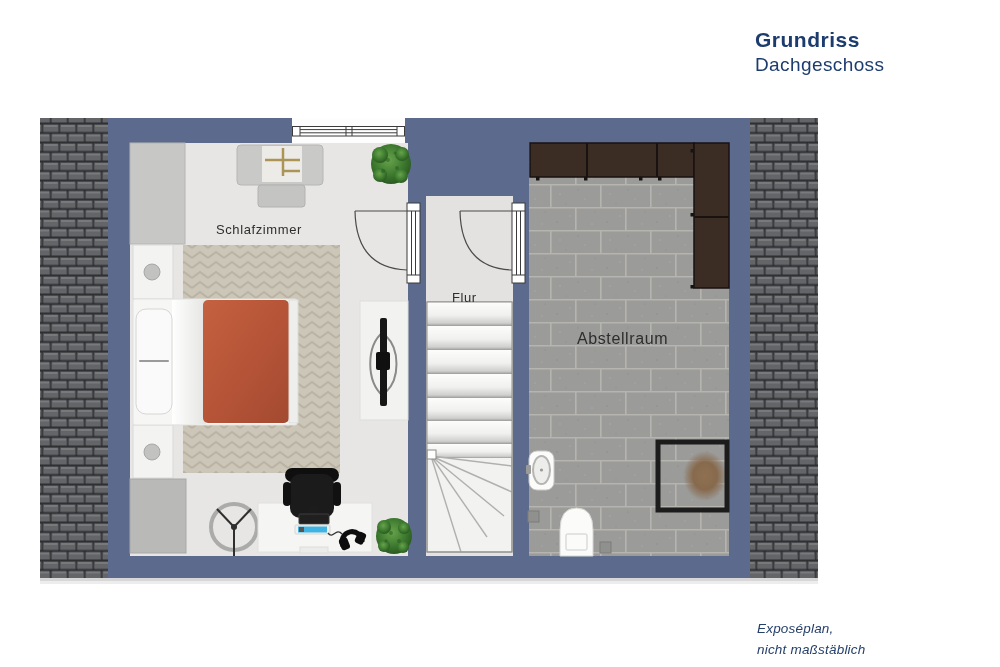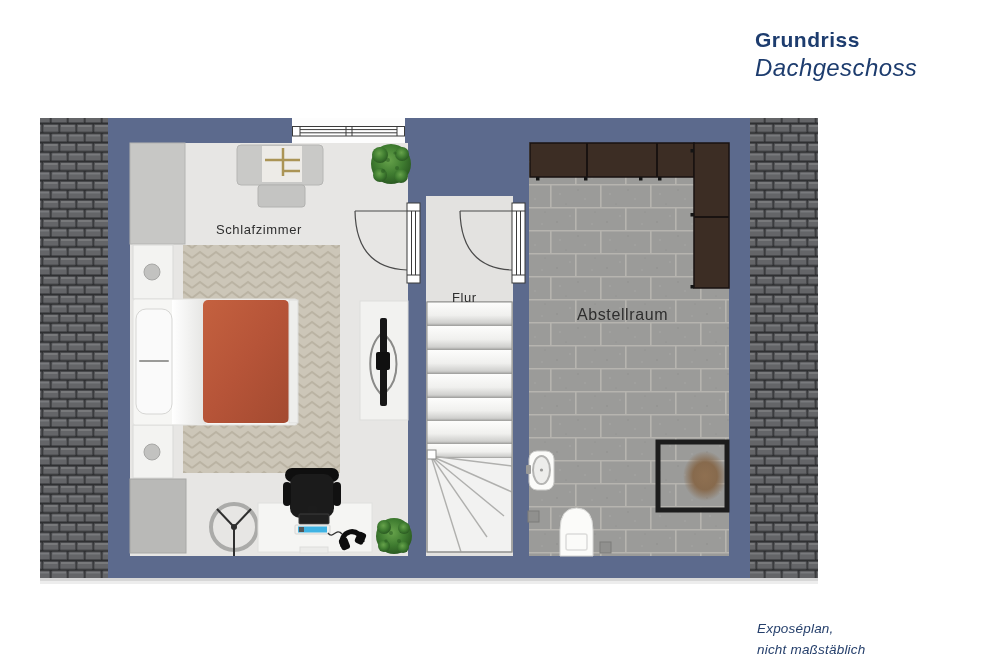--- a/index.html
+++ b/index.html
@@ -11,21 +11,21 @@
   .room-label{
     position:absolute;color:#2e2e2e;font-size:13px;letter-spacing:.6px;
     white-space:nowrap;
   }
   .room-label.small{font-size:16px;}
   .title-block{position:absolute;left:755px;top:28px;color:#1d3c6e;}
   .title-block h1{
     margin:0;font-size:21px;font-weight:700;letter-spacing:.5px;color:#1d3c6e;
   }
   .title-block h2{
-    margin:2px 0 12px 0;font-size:24px;font-weight:400;letter-spacing:.4px;color:#1d3c6e;font-style:italic;
+    margin:2px 0 12px 0;font-size:19px;font-weight:400;letter-spacing:.4px;color:#1d3c6e;
   }
   .footer-note{
     position:absolute;left:757px;top:606px;color:#26406c;
     font-style:italic;font-size:13.5px;line-height:1.55;letter-spacing:.2px;margin-top:13px;
   }
 </style>
 </head>
 <body>
 
 <div class="canvas">
@@ -321,21 +321,21 @@
     </g>
 
     <g>
       <ellipse cx="705" cy="476" rx="22" ry="25" fill="url(#furGrad)"></ellipse>
       <rect x="658" y="442" width="69" height="68" fill="none" stroke="#1c1c1c" stroke-width="5"></rect>
     </g>
   </svg>
 
   <div class="room-label" style="left:216px;top:222px;">Schlafzimmer</div>
   <div class="room-label" style="left:452px;top:266px;margin-top:24px;">Flur</div>
-  <div class="room-label small" style="left:577px;top:306px;text-align:center;">Abstellraum</div>
+  <div class="room-label small" style="left:577px;top:330px;text-align:center;">Abstellraum</div>
 
   <div class="title-block">
     <h1>Grundriss</h1>
     <h2>Dachgeschoss</h2>
   </div>
 
   <div class="footer-note">
     <div>Exposéplan,</div>
     <div>nicht maßstäblich</div>
   </div>

